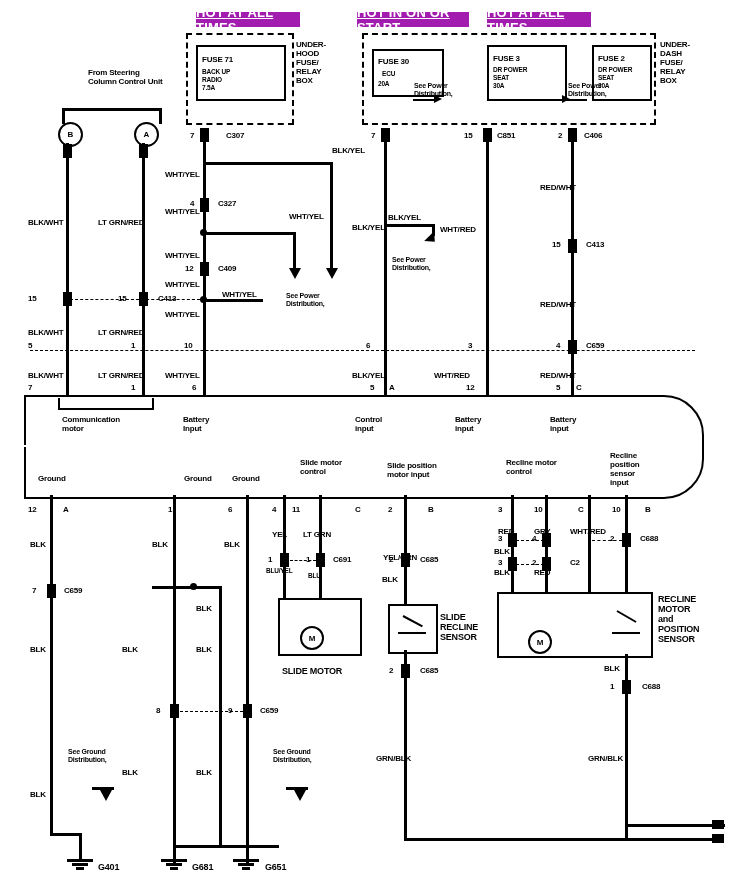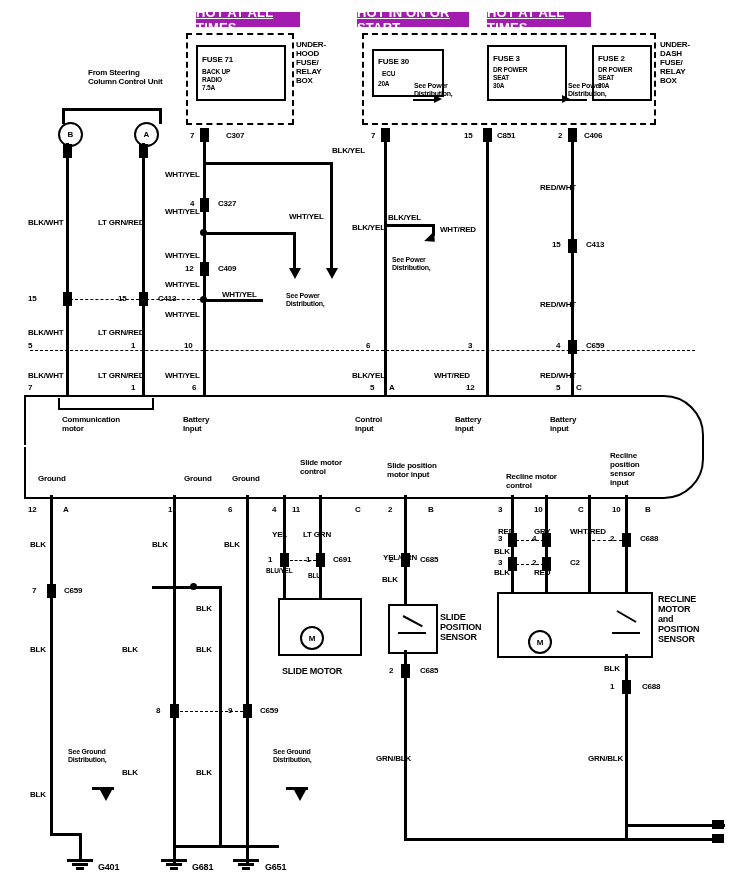--- a/index.html
+++ b/index.html
@@ -218,21 +218,21 @@
   <div class="lbl" style="left:550px;top:415px;">Battery
 input</div>
 
   <div class="lbl" style="left:38px;top:474px;">Ground</div>
   <div class="lbl" style="left:184px;top:474px;">Ground</div>
   <div class="lbl" style="left:232px;top:474px;">Ground</div>
   <div class="lbl" style="left:300px;top:458px;">Slide motor
 control</div>
   <div class="lbl" style="left:387px;top:461px;">Slide position
 motor input</div>
-  <div class="lbl" style="left:506px;top:472px;">Recline motor
+  <div class="lbl" style="left:506px;top:458px;">Recline motor
 control</div>
   <div class="lbl" style="left:610px;top:451px;">Recline
 position
 sensor
 input</div>
 
   <div class="lbl" style="left:28px;top:505px;">12</div>
   <div class="lbl" style="left:63px;top:505px;">A</div>
   <div class="lbl" style="left:168px;top:505px;">1</div>
   <div class="lbl" style="left:228px;top:505px;">6</div>
@@ -332,21 +332,21 @@
   <div class="lbl" style="left:383px;top:530px;margin-top:23px;">YEL/GRN</div>
   <div class="conn" style="left:401px;top:553px;"></div>
   <div class="lbl" style="left:389px;top:555px;">2</div>
   <div class="lbl" style="left:420px;top:555px;">C685</div>
   <div class="lbl" style="left:382px;top:575px;">BLK</div>
 
   <div class="box" style="left:388px;top:604px;width:46px;height:46px;"></div>
   <div class="thin" style="left:403px;top:615px;width:22px;height:2px;transform:rotate(28deg);transform-origin:left center;"></div>
   <div class="hwire" style="left:398px;top:632px;width:28px;height:2px;"></div>
   <div class="lbl md" style="left:440px;top:612px;">SLIDE
-POSITION
+RECLINE
 SENSOR</div>
 
   <div class="vwire" style="left:404px;top:650px;height:190px;"></div>
   <div class="conn" style="left:401px;top:664px;"></div>
   <div class="lbl" style="left:389px;top:666px;">2</div>
   <div class="lbl" style="left:420px;top:666px;">C685</div>
   <div class="lbl" style="left:376px;top:754px;">GRN/BLK</div>
   <div class="hwire" style="left:404px;top:838px;width:320px;"></div>
   <div class="cterm" style="left:712px;top:834px;"></div>
 

